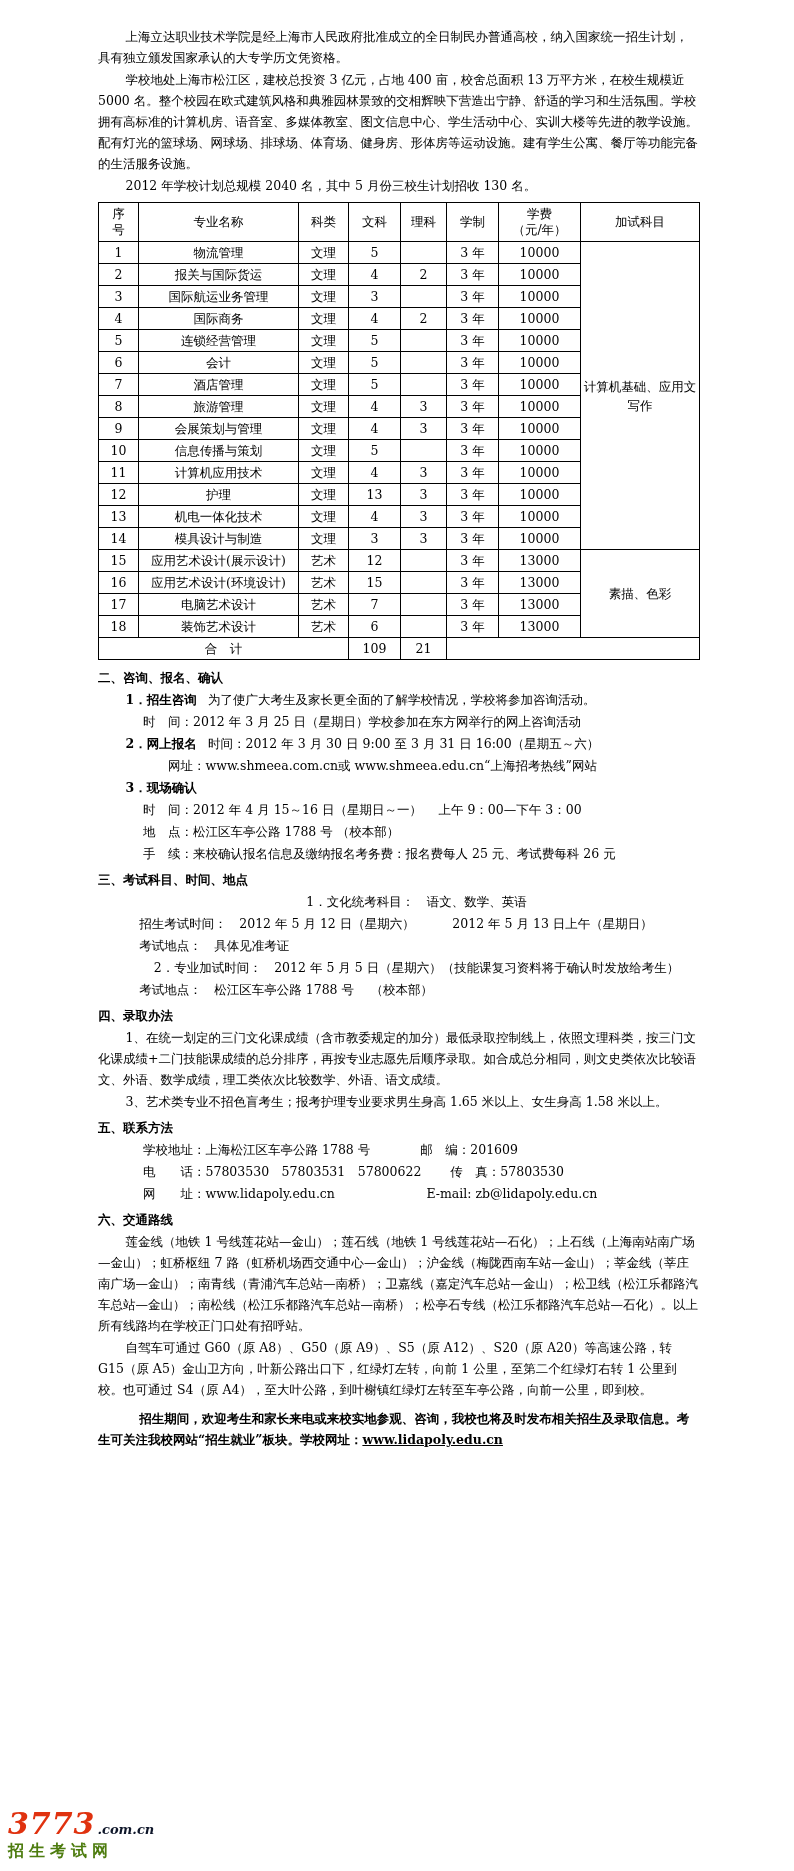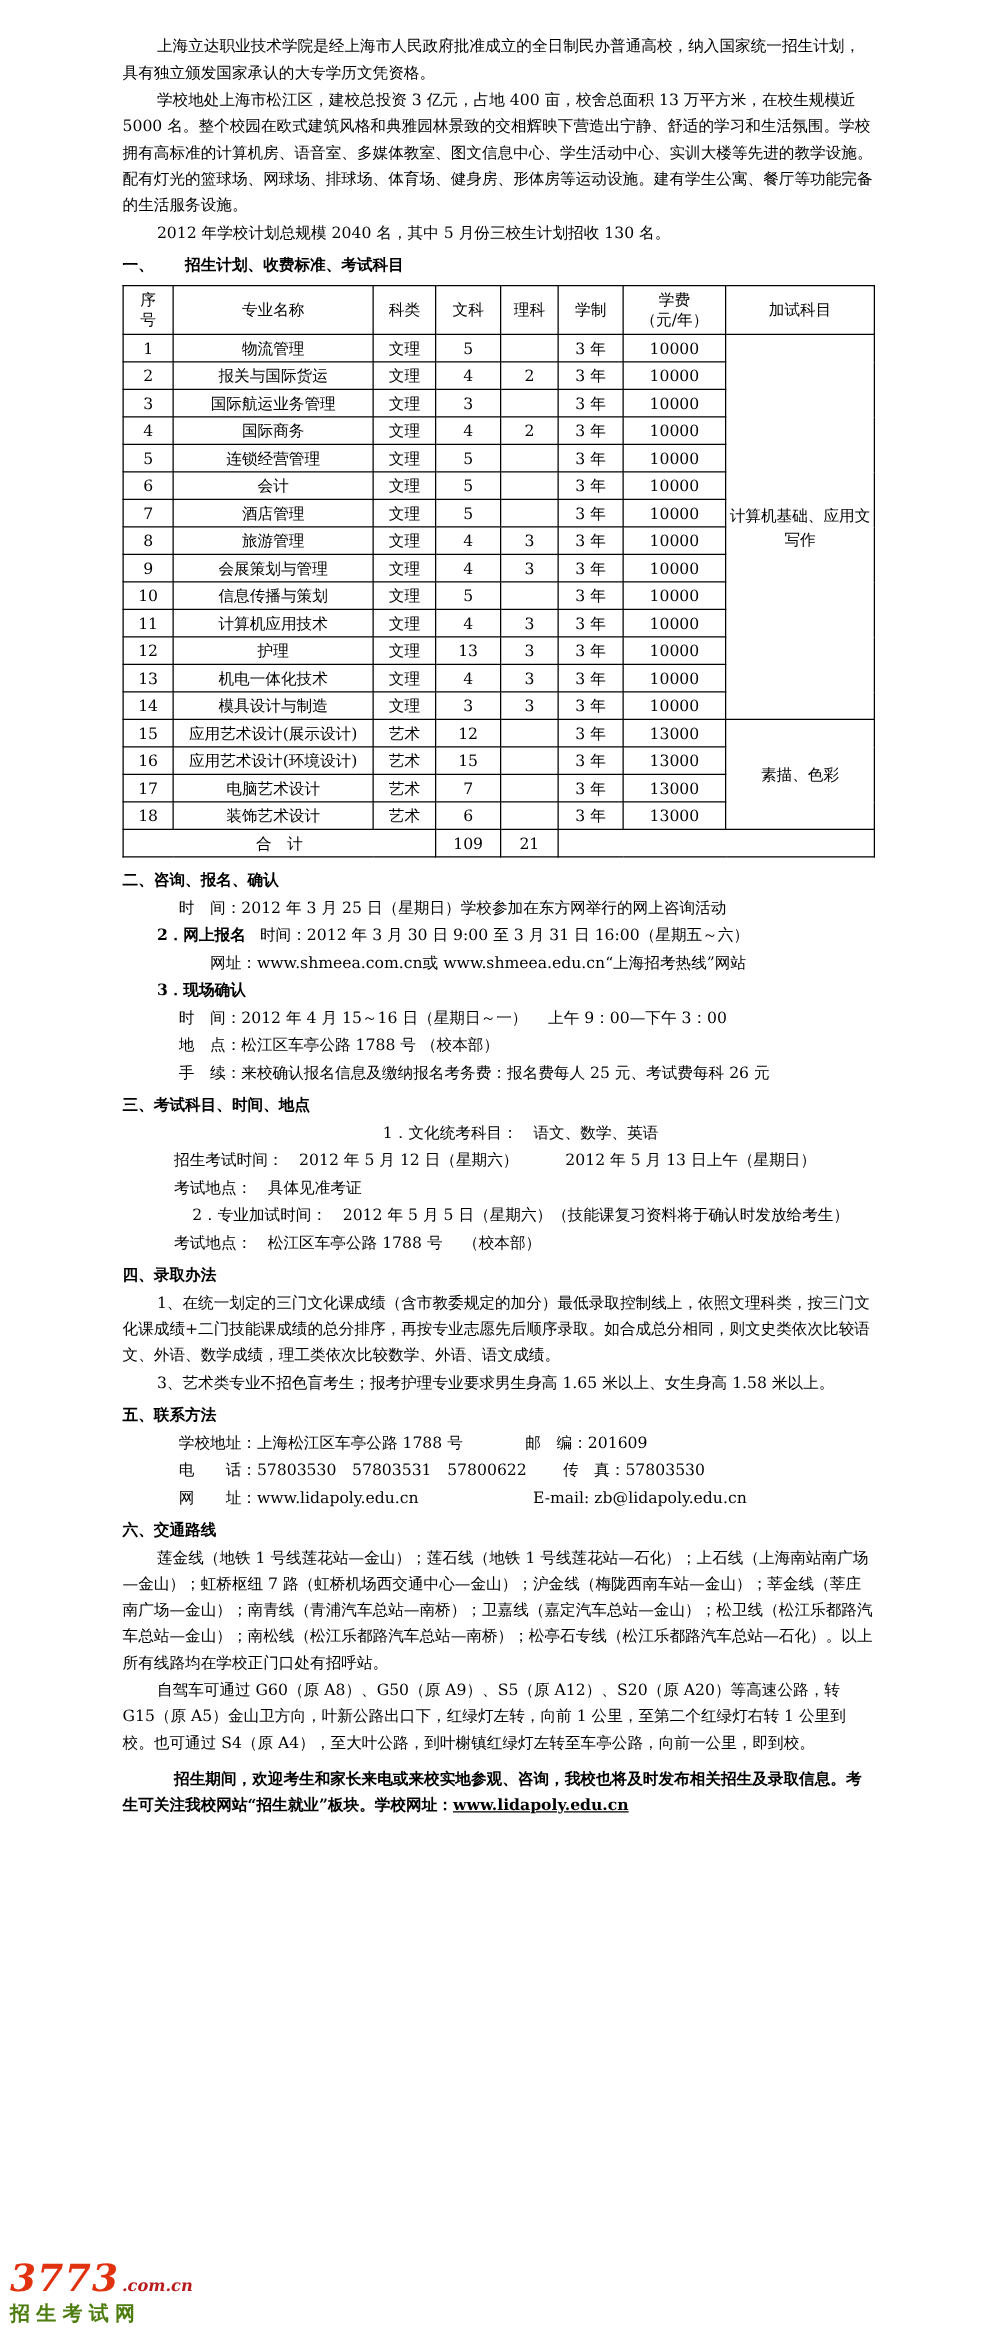--- a/index.html
+++ b/index.html
@@ -44,21 +44,20 @@
 </style>
 </head>
 <body>
 
 <div class="page">
 
   <p class="indent">上海立达职业技术学院是经上海市人民政府批准成立的全日制民办普通高校，纳入国家统一招生计划，具有独立颁发国家承认的大专学历文凭资格。</p>
   <p class="indent">学校地处上海市松江区，建校总投资 3 亿元，占地 400 亩，校舍总面积 13 万平方米，在校生规模近 5000 名。整个校园在欧式建筑风格和典雅园林景致的交相辉映下营造出宁静、舒适的学习和生活氛围。学校拥有高标准的计算机房、语音室、多媒体教室、图文信息中心、学生活动中心、实训大楼等先进的教学设施。配有灯光的篮球场、网球场、排球场、体育场、健身房、形体房等运动设施。建有学生公寓、餐厅等功能完备的生活服务设施。</p>
   <p class="indent">2012 年学校计划总规模 2040 名，其中 5 月份三校生计划招收 130 名。</p>
 
-  <p class="sec-title"><span>一、</span><span class="gap">　　</span><span>招生计划、收费标准、考试科目</span></p>
 
   <table class="plan">
     <colgroup>
       <col style="width:40px">
         <col style="width:160px">
         <col style="width:50px">
         <col style="width:52px">
       <col style="width:46px">
         <col style="width:52px">
         <col style="width:82px">
@@ -248,20 +247,21 @@
       <tr>
         <td colspan="3">合　计</td>
         <td>109</td>
         <td>21</td>
         <td colspan="3"></td>
       </tr>
     </tfoot>
   </table>
 
   <p class="sec-title">二、咨询、报名、确认</p>
+  <p class="ind-a"><b class="item-label">1．招生咨询</b><span>为了使广大考生及家长更全面的了解学校情况，学校将参加咨询活动。</span></p>
   <p class="ind-b">时　间：2012 年 3 月 25 日（星期日）学校参加在东方网举行的网上咨询活动</p>
   <p class="ind-a"><b class="item-label">2．网上报名</b><span>时间：2012 年 3 月 30 日 9:00 至 3 月 31 日 16:00（星期五～六）</span></p>
   <p class="ind-c">网址：www.shmeea.com.cn或 www.shmeea.edu.cn“上海招考热线”网站</p>
   <p class="ind-a"><b class="item-label">3．现场确认</b></p>
   <p class="ind-b">时　间：2012 年 4 月 15～16 日（星期日～一）　 上午 9：00—下午 3：00</p>
   <p class="ind-b">地　点：松江区车亭公路 1788 号 （校本部）</p>
   <p class="ind-b">手　续：来校确认报名信息及缴纳报名考务费：报名费每人 25 元、考试费每科 26 元</p>
 
   <p class="sec-title">三、考试科目、时间、地点</p>
   <p class="ind-n">1．文化统考科目：　语文、数学、英语</p>
@@ -283,16 +283,16 @@
   <p class="body-ind">莲金线（地铁 1 号线莲花站—金山）；莲石线（地铁 1 号线莲花站—石化）；上石线（上海南站南广场—金山）；虹桥枢纽 7 路（虹桥机场西交通中心—金山）；沪金线（梅陇西南车站—金山）；莘金线（莘庄南广场—金山）；南青线（青浦汽车总站—南桥）；卫嘉线（嘉定汽车总站—金山）；松卫线（松江乐都路汽车总站—金山）；南松线（松江乐都路汽车总站—南桥）；松亭石专线（松江乐都路汽车总站—石化）。以上所有线路均在学校正门口处有招呼站。</p>
   <p class="body-ind">自驾车可通过 G60（原 A8）、G50（原 A9）、S5（原 A12）、S20（原 A20）等高速公路，转 G15（原 A5）金山卫方向，叶新公路出口下，红绿灯左转，向前 1 公里，至第二个红绿灯右转 1 公里到校。也可通过 S4（原 A4），至大叶公路，到叶榭镇红绿灯左转至车亭公路，向前一公里，即到校。</p>
 
   <p class="closing"><span>招生期间，欢迎考生和家长来电或来校实地参观、咨询，我校也将及时发布相关招生及录取信息。考生可关注我校网站“招生就业”板块。学校网址：</span><span class="url">www.lidapoly.edu.cn</span></p>
 
 </div>
 
 <div class="logo">
   <div class="logo-top">
     <span class="logo-number" style="color: rgb(224, 50, 15);">3773</span>
-    <span class="logo-domain" style="color: #b91c1c;">.com.cn</span>
+    <span class="logo-domain" style="color: #0f172a;">.com.cn</span>
   </div>
   <div class="logo-caption" style="color: #4d7c0f;">招生考试网</div>
 </div>
 
 </body></html>

